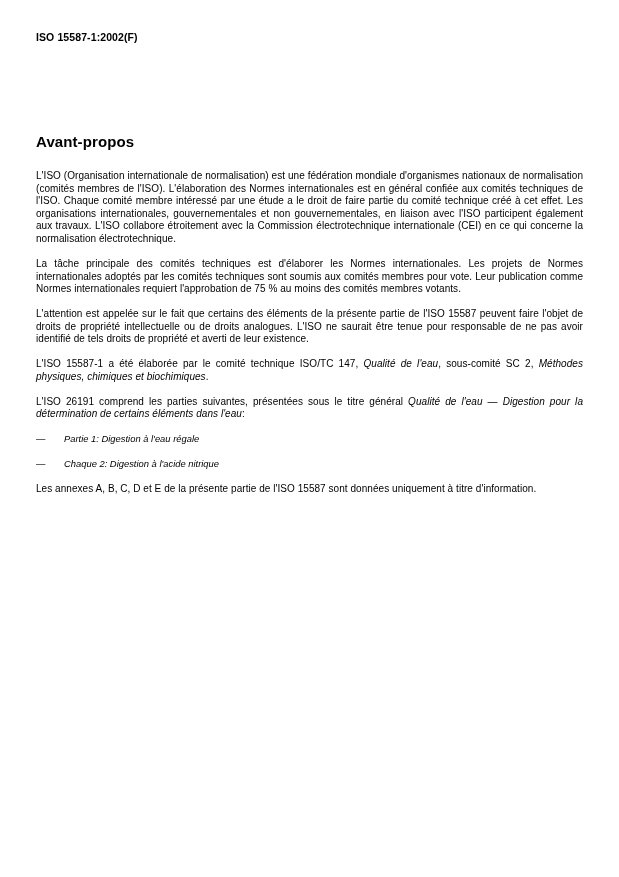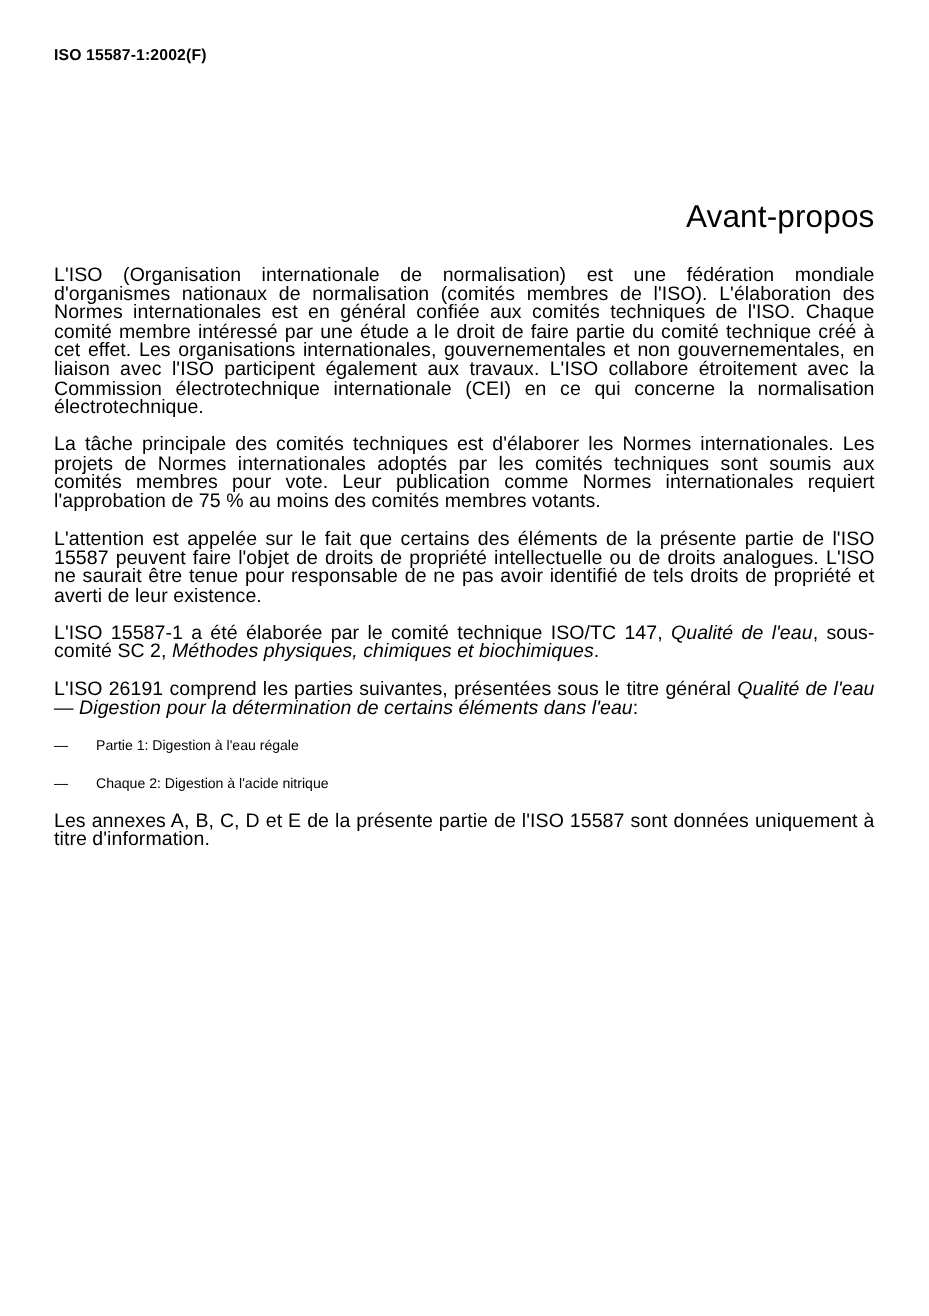--- a/index.html
+++ b/index.html
@@ -27,28 +27,27 @@
     letter-spacing: 0.1px;
     white-space: nowrap;
   }
   .content {
     position: absolute;
     left: 36px;
     top: 133px;
     width: 547px;
   }
   .section-title {
-    font-size: 21px;
-    font-weight: normal;
+    font-size: 15px;
+    font-weight: bold;
     margin: 0 0 20px 0;
     letter-spacing: 0.1px;
-    text-align: right;
   }
   p.body {
-    font-size: 13px;
+    font-size: 10px;
     line-height: 12.6px;
     text-align: justify;
     margin: 0 0 12.4px 0;
     letter-spacing: 0.05px;
   }
   p.body:last-child {
     margin-bottom: 16px;
   }
   .ital {
     font-style: italic;
@@ -59,20 +58,21 @@
     margin: 0 0 12.4px 0;
     display: flex;
     align-items: flex-start;
   }
   .list-dash {
     width: 28px;
     flex: 0 0 28px;
     font-style: normal;
   }
   .list-text {
+    font-style: italic;
   }
   .footer {
     position: absolute;
     left: 36px;
     right: 36px;
     top: 838px;
     display: flex;
     justify-content: space-between;
     align-items: baseline;
     font-size: 9px;

